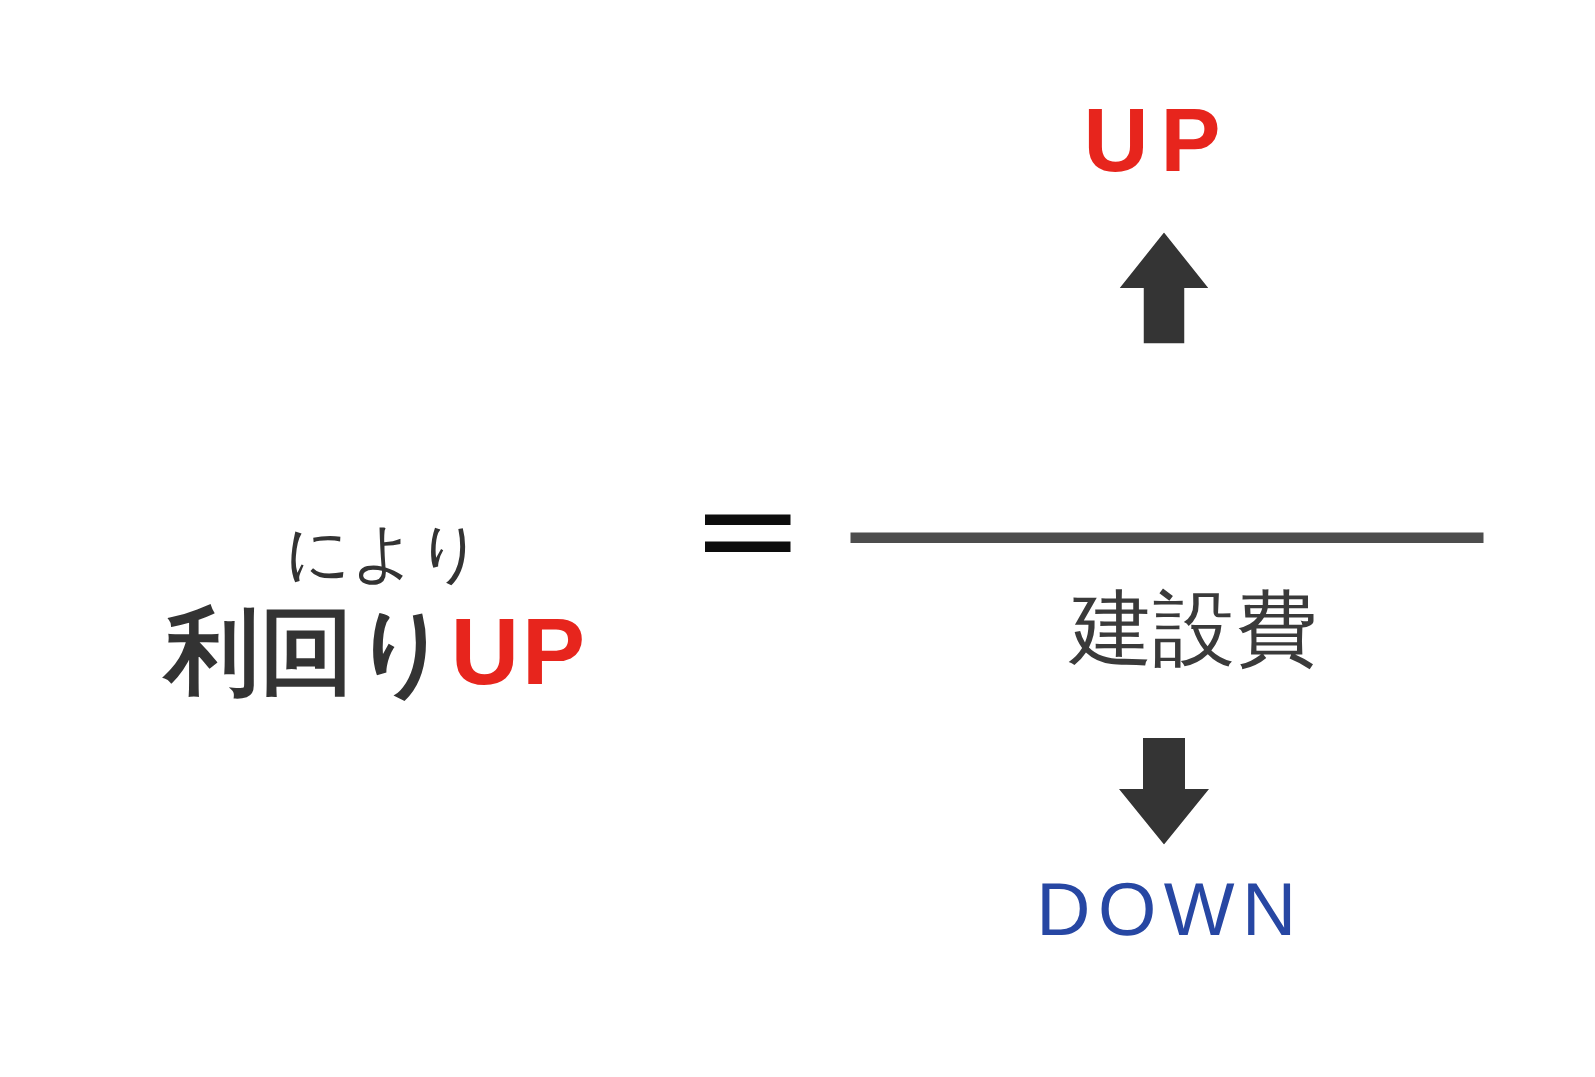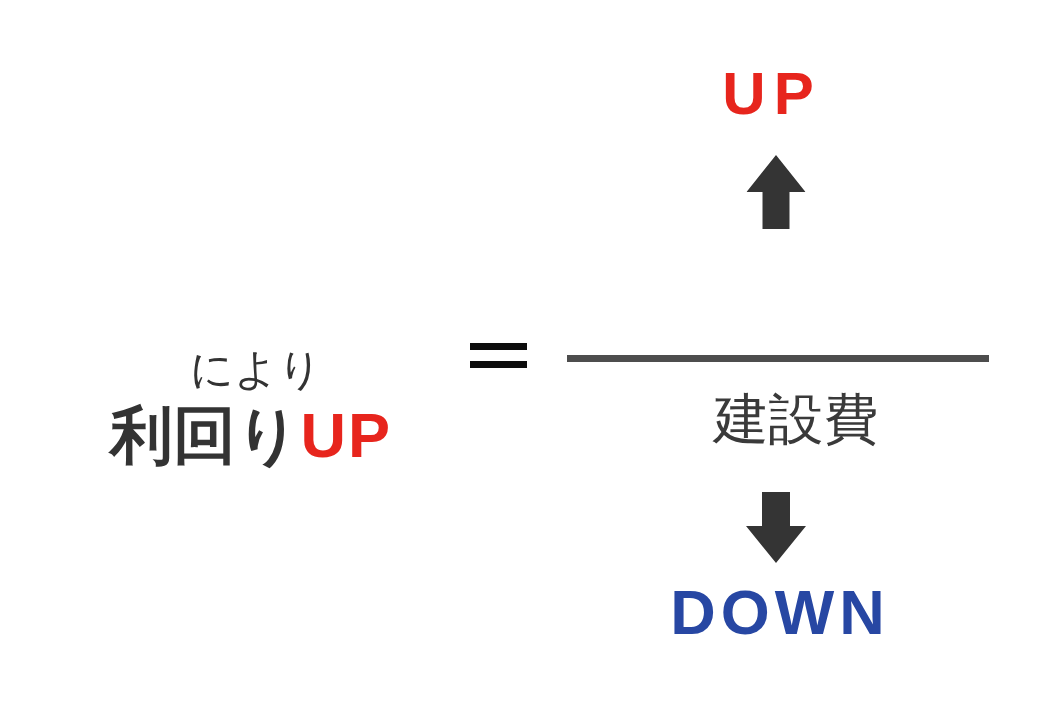--- a/index.html
+++ b/index.html
@@ -70,21 +70,21 @@
   }
   .denominator {
     left: 774px; top: 392px;
     font-size: 55px; font-weight: 400;
     color: var(--text-gray);
     margin-left: 22px;
   }
   .arrow-down { left: 776px; top: 492px; }
   .down-label {
     left: 780px; top: 581px;
-    font-size: 63px; font-weight: 700; letter-spacing: 5px;
+    font-size: 50px; font-weight: 400; letter-spacing: 5px;
     color: var(--accent-blue);
   }
   svg { display: block; color: var(--arrow-gray); }
 </style>
 </head>
 <body>
 
 <div class="canvas">
 
 

